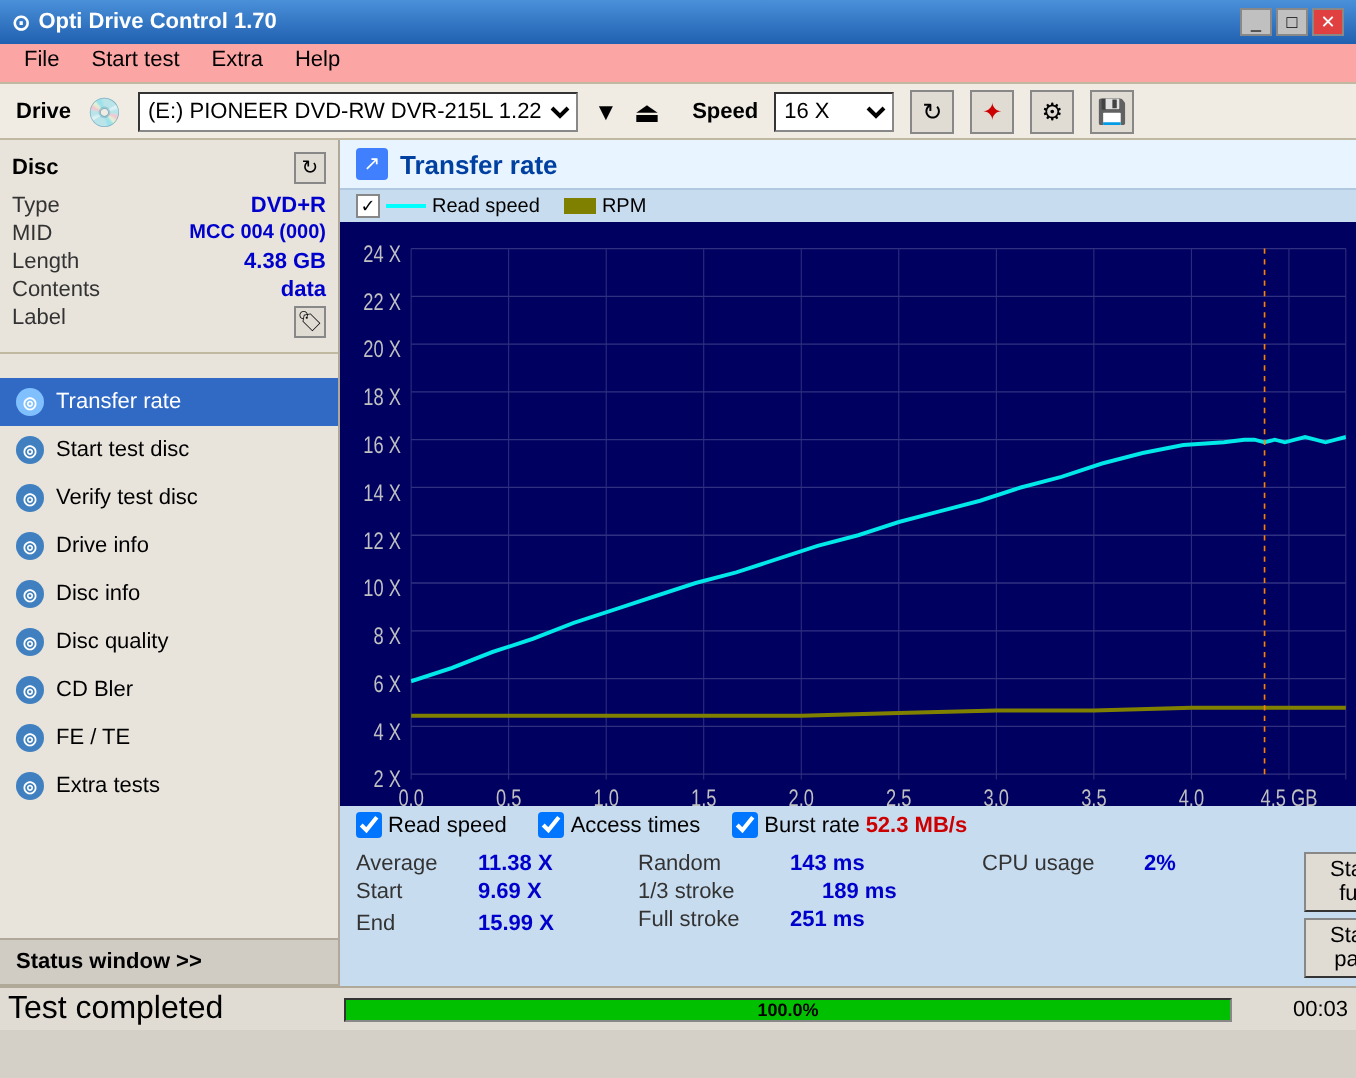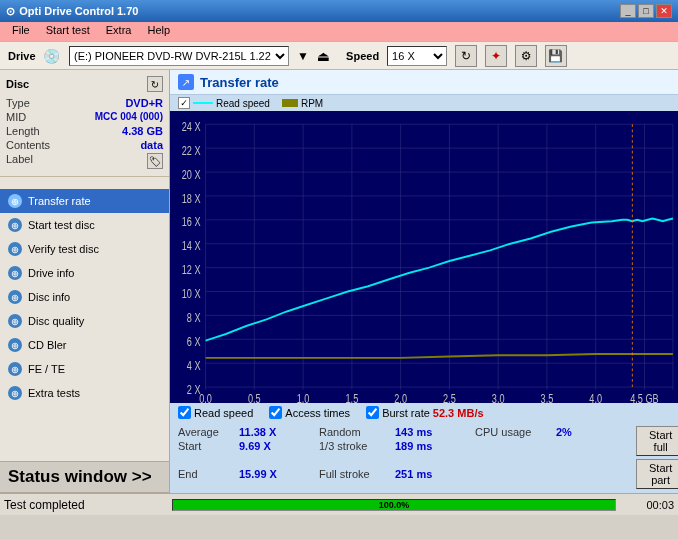--- a/index.html
+++ b/index.html
@@ -38,21 +38,21 @@
     .disc-value { color: #0000cc; font-weight: bold; }
     .disc-value.data { color: #0000cc; }
     
     .nav-items { flex: 1; overflow-y: auto; }
     .nav-item { display: flex; align-items: center; padding: 5px 8px; cursor: pointer; font-size: 11px; gap: 6px; }
     .nav-item.active { background: #316ac5; color: white; }
     .nav-icon { width: 14px; height: 14px; border-radius: 50%; background: #4080c0; display: flex; align-items: center; justify-content: center; flex-shrink: 0; }
     .nav-icon.active-icon { background: #80c0ff; }
     .nav-icon span { color: white; font-size: 8px; font-weight: bold; }
     
-    .status-window-btn { background: #d0ccc4; border-top: 1px solid #b0a898; border-bottom: 1px solid #b0a898; padding: 5px 8px; display: flex; align-items: center; cursor: pointer; font-size: 17px; font-weight: bold; }
+    .status-window-btn { background: #d0ccc4; border-top: 1px solid #b0a898; border-bottom: 1px solid #b0a898; padding: 5px 8px; display: flex; align-items: center; cursor: pointer; font-size: 11px; font-weight: bold; }
     
     
     .content-area { flex: 1; background: #000080; display: flex; flex-direction: column; overflow: hidden; }
     
     .transfer-rate-header { background: #e8f4ff; padding: 4px 8px; display: flex; align-items: center; gap: 6px; border-bottom: 1px solid #b0c8e0; }
     .tr-icon { width: 16px; height: 16px; background: #4080ff; border-radius: 2px; display: flex; align-items: center; justify-content: center; }
     .tr-title { font-size: 13px; font-weight: bold; color: #0040a0; }
     
     .chart-area { flex: 1; background: #000060; position: relative; overflow: hidden; }
     
@@ -308,35 +308,35 @@
         <span style="color:#cc0000; font-weight:bold;">52.3 MB/s</span>
       </div>
     </div>
 
     <div class="stats-area" style="background:#c8dcf0; padding:4px 8px; display:flex; align-items:flex-start;">
       <div style="flex:1;">
         <div class="stats-row" style="display:flex; gap:6px; margin-bottom:2px;">
           <span class="stats-key" style="width:55px;">Average</span>
           <span class="stats-val" style="color:#0000cc; font-weight:bold;">11.38 X</span>
         </div>
-        <div class="stats-row" style="display:flex; gap:6px; margin-bottom:16px;align-items:center;">
+        <div class="stats-row" style="display:flex; gap:6px; margin-bottom:4px;align-items:center;">
           <span class="stats-key" style="width:55px;">Start</span>
           <span class="stats-val" style="color:#0000cc; font-weight:bold;">9.69 X</span>
         </div>
         <div class="stats-row" style="display:flex; gap:6px;">
           <span class="stats-key" style="width:55px;">End</span>
           <span class="stats-val" style="color:#0000cc; font-weight:bold;">15.99 X</span>
         </div>
       </div>
       <div style="flex:1;">
         <div class="stats-row" style="display:flex; gap:6px; margin-bottom:2px;">
           <span class="stats-key" style="width:70px;">Random</span>
           <span class="stats-val" style="color:#0000cc; font-weight:bold;">143 ms</span>
         </div>
-        <div class="stats-row" style="display:flex; gap:6px; margin-bottom:16px;">
+        <div class="stats-row" style="display:flex; gap:22px; margin-bottom:2px;">
           <span class="stats-key" style="width:70px;">1/3 stroke</span>
           <span class="stats-val" style="color:#0000cc; font-weight:bold;">189 ms</span>
         </div>
         <div class="stats-row" style="display:flex; gap:6px;">
           <span class="stats-key" style="width:70px;">Full stroke</span>
           <span class="stats-val" style="color:#0000cc; font-weight:bold;">251 ms</span>
         </div>
       </div>
       <div style="flex:1;">
         <div class="stats-row" style="display:flex; gap:6px; margin-bottom:2px;">
@@ -347,21 +347,21 @@
       <div style="display:flex; flex-direction:column; gap:3px;">
         <button class="stats-btn" style="padding:2px 12px; background:#e0dcd4; border:1px outset #888; cursor:pointer; font-size:11px;">Start full</button>
         <button class="stats-btn" style="padding:2px 12px; background:#e0dcd4; border:1px outset #888; cursor:pointer; font-size:11px;">Start part</button>
       </div>
     </div>
 
   </div>
 </div>
 
 <div class="bottom-bar" style="display:flex; align-items:center; height:22px; background:#e0dcd4; border-top:1px solid #b0a898; padding:0 4px; gap:8px;">
-  <span style="font-size:12px; width:160px;">Test completed</span>
+  <span style="font-size:16px; width:160px;">Test completed</span>
   <div class="progress-bar" style="flex:1; height:12px; background:#a0a0a0; border:1px inset #888; position:relative;">
     <div class="progress-fill" style="height:100%; background:#00c000; width:100%;"></div>
     <div class="progress-text" style="position:absolute; top:0; left:0; right:0; bottom:0; display:flex; align-items:center; justify-content:center; font-size:9px; font-weight:bold;">
       <span>100.0%</span>
     </div>
   </div>
   <span style="font-size:11px; width:50px; text-align:right;">00:03</span>
 </div>
 
 </body></html>

